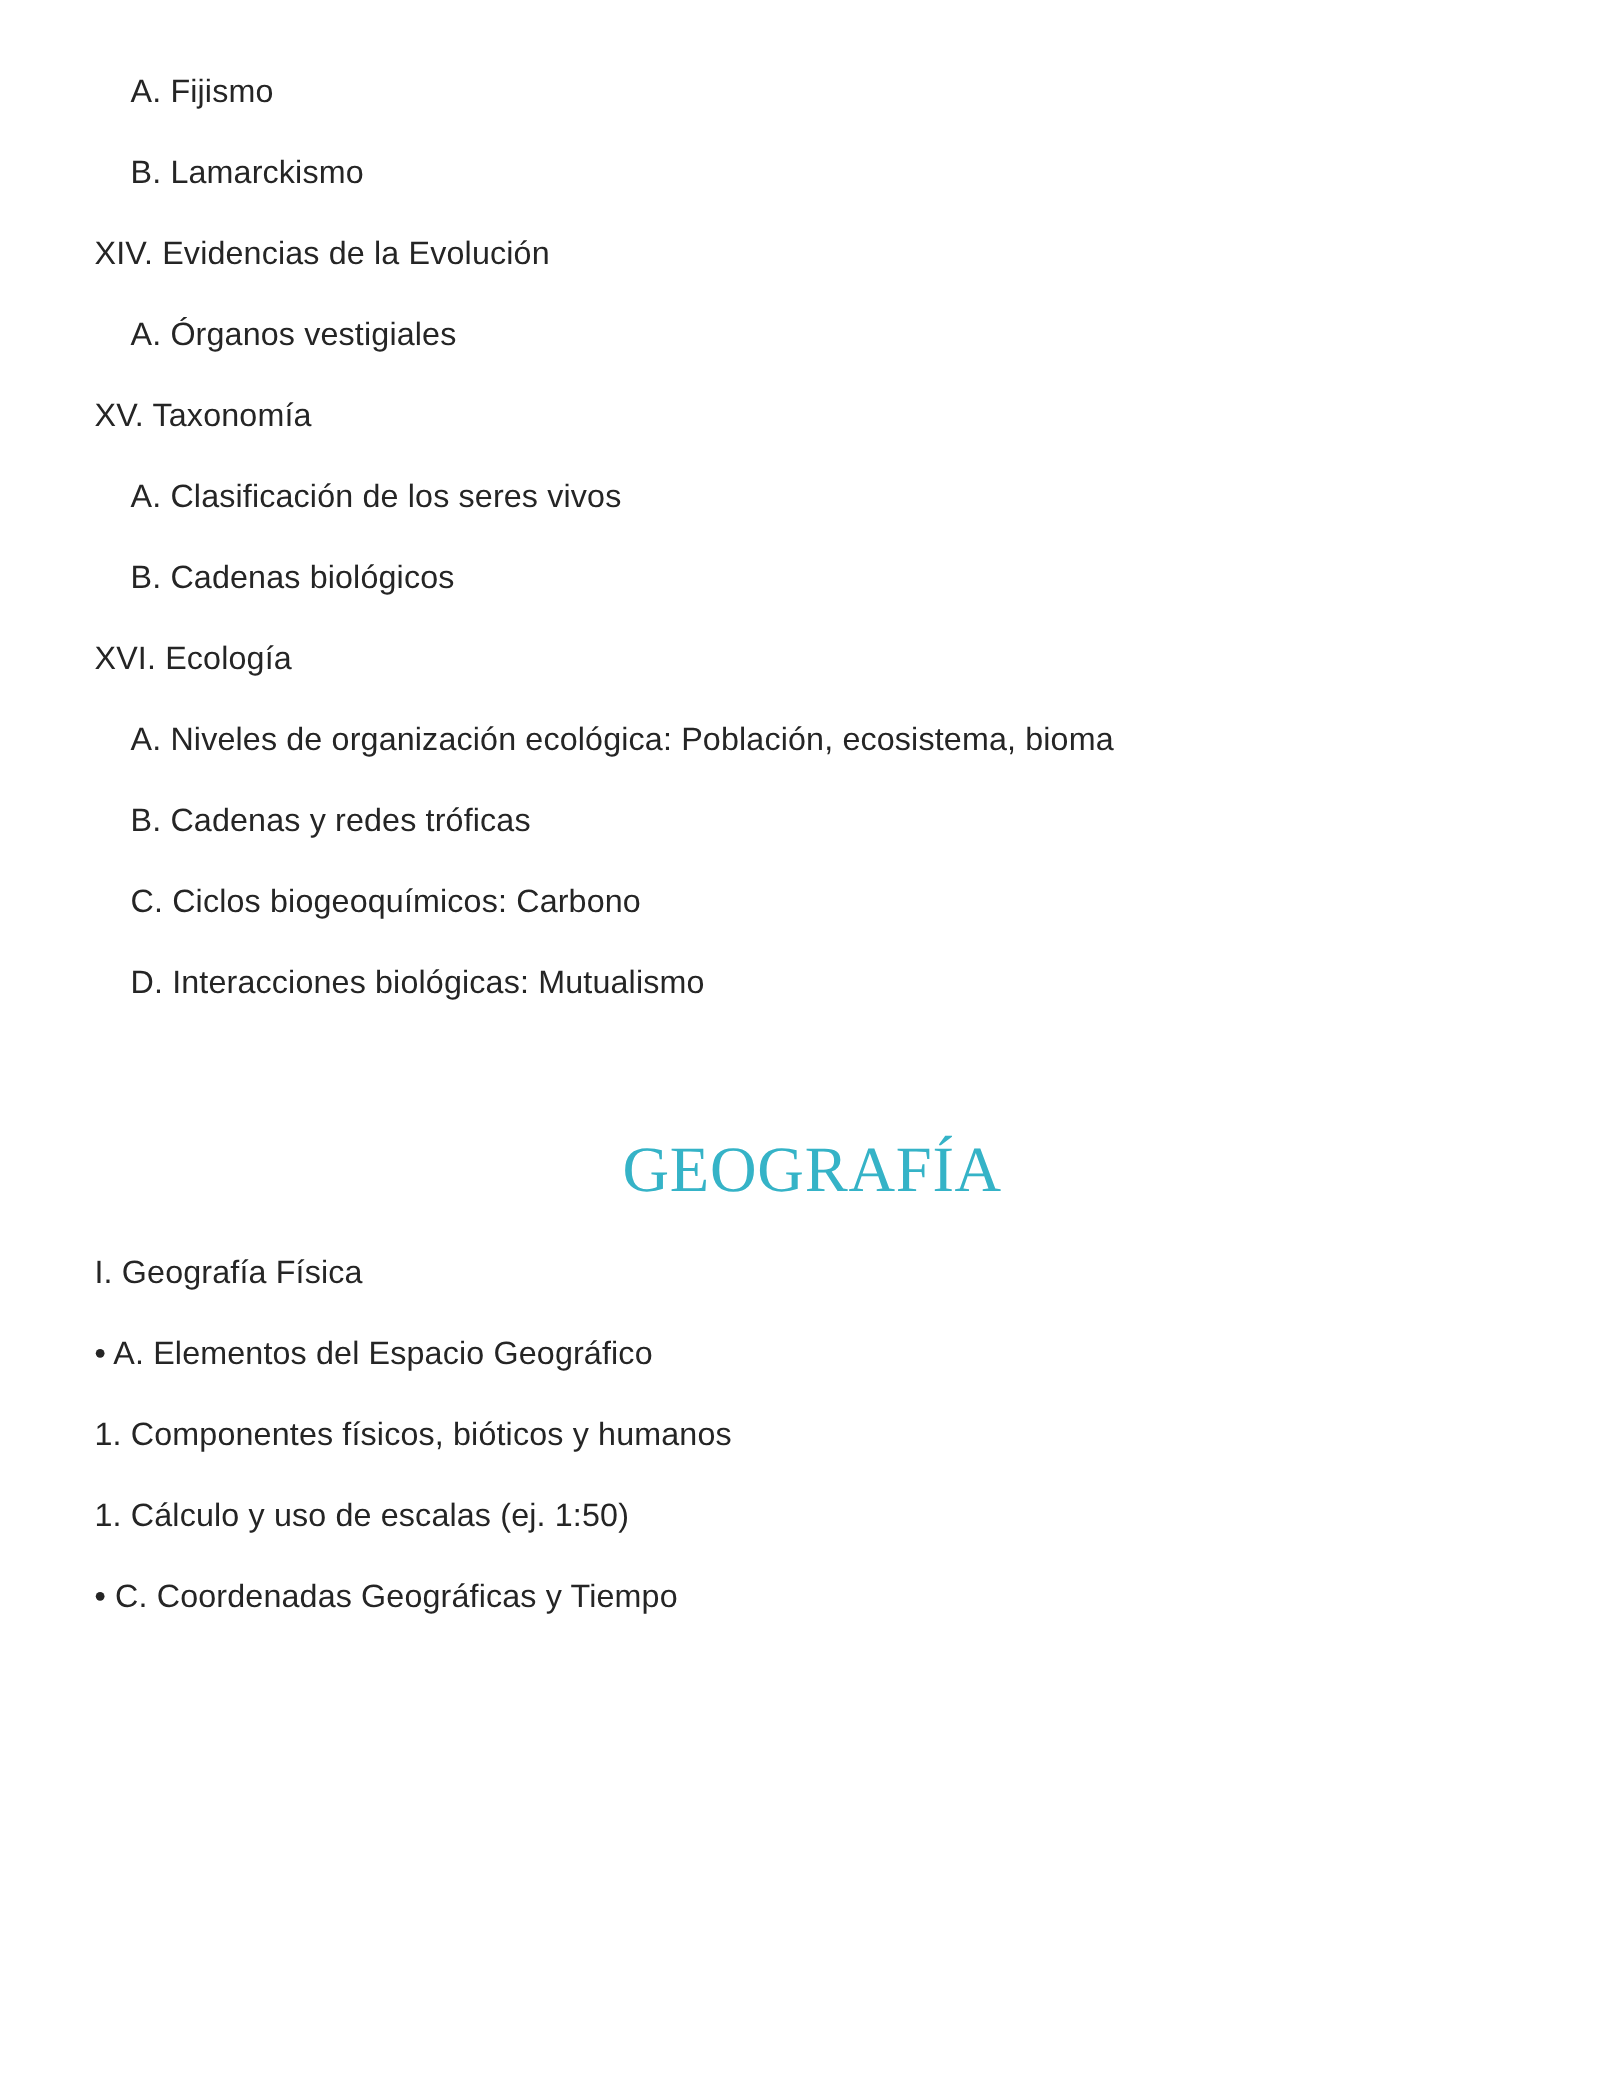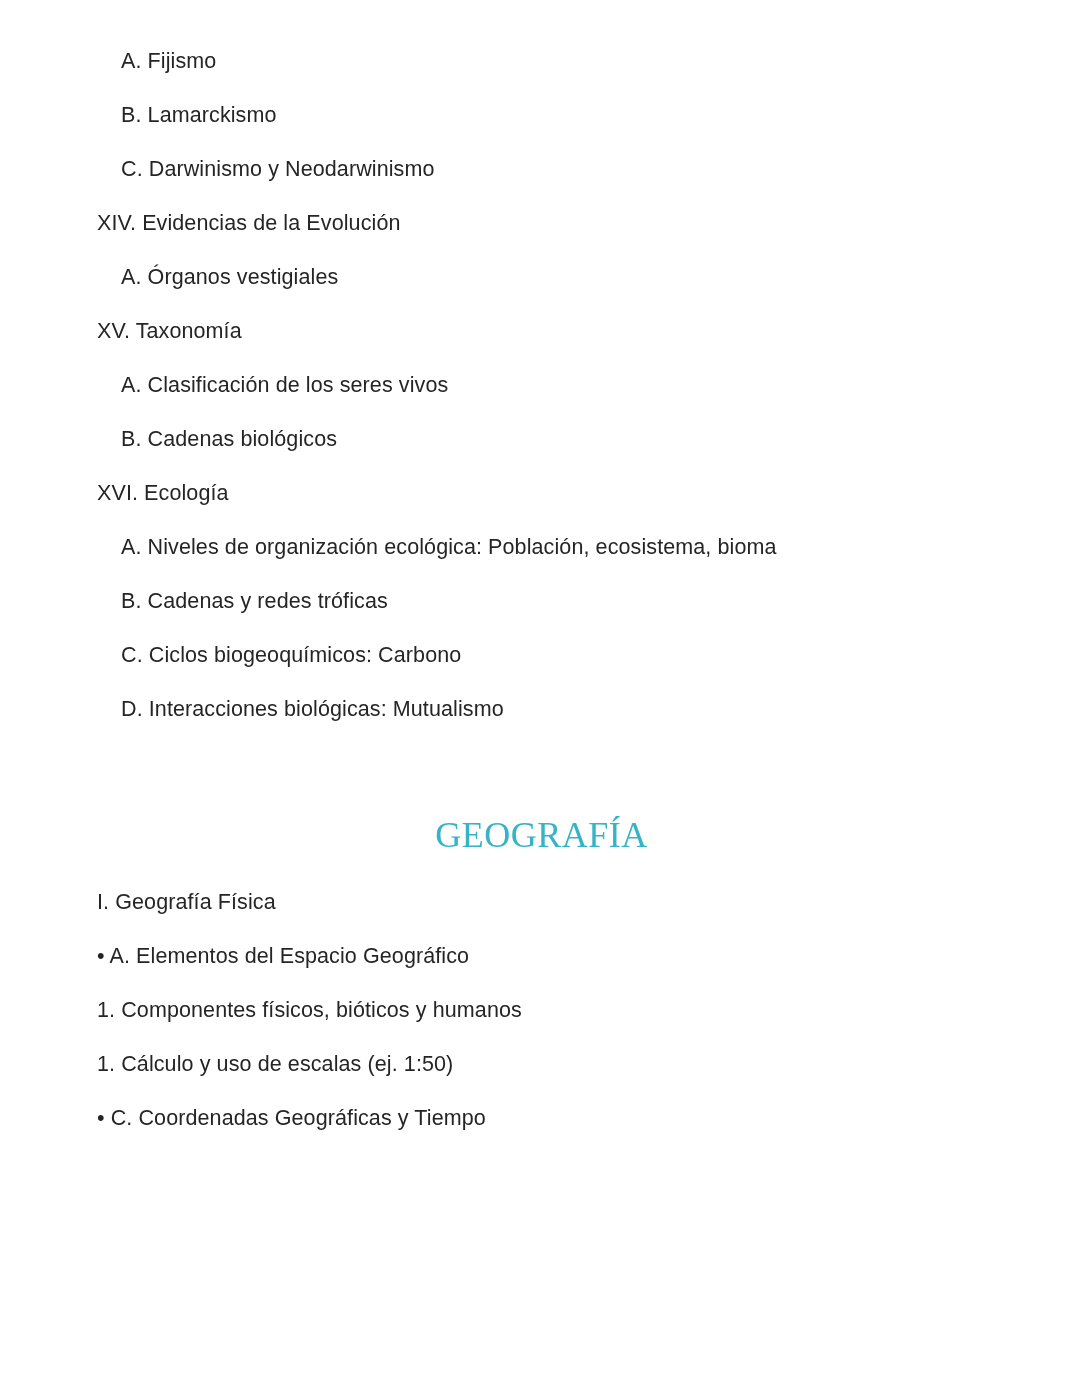--- a/index.html
+++ b/index.html
@@ -17,44 +17,42 @@
     background: #ffffff;
     padding: 34px 60px 0 63px;
   }
   .line {
     height: 54px;
     line-height: 54px;
     font-size: 21.5px;
     color: #252525;
     white-space: nowrap;
     letter-spacing: 0.1px;
-    margin-left: 34px;
   }
   .line.indent-1 { padding-left: 24px; }
   .section-heading {
     height: 64px;
     line-height: 64px;
     margin-top: 67px;
     margin-bottom: 8px;
     text-align: center;
     font-family: "Liberation Serif", serif;
     font-weight: 400;
-    font-size: 36px;
+    font-size: 43px;
     letter-spacing: 0.5px;
     color: #35b3c7;
   }
 </style>
 </head>
 <body>
 
 <div class="page">
 
   <div class="line indent-1">A. Fijismo</div>
   <div class="line indent-1">B. Lamarckismo</div>
-  <div class="line indent-1">C. Darwinismo y Neodarwinismo</div>
   <div class="line">XIV. Evidencias de la Evolución</div>
   <div class="line indent-1">A. Órganos vestigiales</div>
   <div class="line">XV. Taxonomía</div>
   <div class="line indent-1">A. Clasificación de los seres vivos</div>
   <div class="line indent-1">B. Cadenas biológicos</div>
   <div class="line">XVI. Ecología</div>
   <div class="line indent-1">A. Niveles de organización ecológica: Población, ecosistema, bioma</div>
   <div class="line indent-1">B. Cadenas y redes tróficas</div>
   <div class="line indent-1">C. Ciclos biogeoquímicos: Carbono</div>
   <div class="line indent-1">D. Interacciones biológicas: Mutualismo</div>

